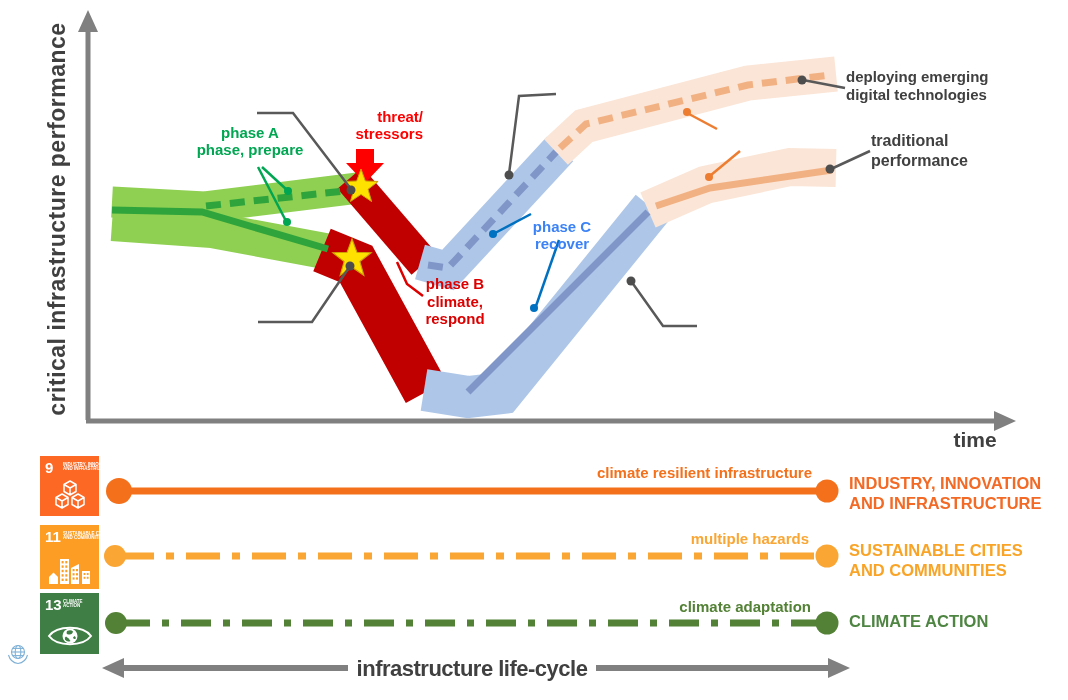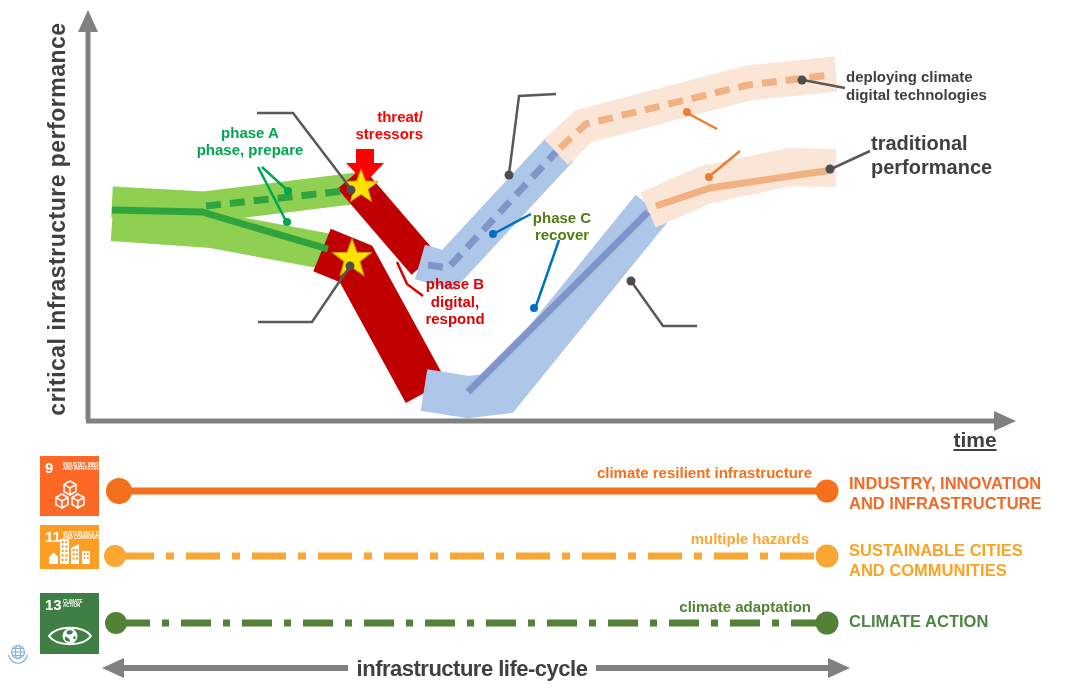--- a/index.html
+++ b/index.html
@@ -5,43 +5,43 @@
   html,body{margin:0;padding:0;background:#ffffff;}
   .stage{position:relative;width:1068px;height:700px;background:#ffffff;overflow:hidden;
          font-family:"Liberation Sans","DejaVu Sans",sans-serif;font-weight:bold;}
   .abs{position:absolute;}
   svg{display:block;}
   .lbl{position:absolute;text-align:center;line-height:1.13;white-space:nowrap;}
   .lbl-left{position:absolute;text-align:left;line-height:1.22;white-space:nowrap;}
   .lbl-right{position:absolute;text-align:right;line-height:1.1;white-space:nowrap;}
   .yaxis-label{left:-153px;top:206px;width:420px;text-align:center;font-size:23px;color:#404040;
                transform:rotate(-90deg);letter-spacing:0.5px;}
-  .time-label{left:930px;top:428px;width:90px;font-size:21px;color:#404040;text-decoration:underline;}
+  .time-label{left:930px;top:428px;width:90px;font-size:21px;color:#404040;}
   .threat{left:303px;top:109px;width:120px;font-size:15px;color:#FF0000;text-align:right;}
   .phase-a{left:180px;top:125px;width:140px;font-size:15px;color:#00A651;}
   .phase-b{left:395px;top:275px;width:120px;font-size:15px;color:#DD0000;line-height:1.18;}
-  .phase-c{left:502px;top:210px;width:120px;font-size:15px;color:#4d7c0f;}
+  .phase-c{left:502px;top:219px;width:120px;font-size:15px;color:#3b82f6;}
   .phase-d{left:688px;top:112px;width:120px;font-size:15px;color:#ED7D31;}
   .digital{left:846px;top:68px;font-size:15px;color:#404040;}
-  .traditional{left:871px;top:131px;font-size:20px;color:#404040;}
+  .traditional{left:871px;top:131px;font-size:16px;color:#404040;}
   .linelabel{width:300px;font-size:15px;}
   .ll-9{left:512px;top:465px;color:#F4701B;}
   .ll-11{left:509px;top:531px;color:#FAA634;}
   .ll-13{left:511px;top:599px;color:#538135;}
   .caption{left:849px;font-size:16.5px;line-height:1.2;}
   .cap-9{top:474px;color:#F26A25;}
   .cap-11{top:541px;color:#F9A426;}
   .cap-13{top:612px;color:#4E8542;}
   .lifecycle-box{left:348px;top:648px;width:248px;height:42px;background:#ffffff;
                  display:flex;align-items:center;justify-content:center;font-size:22px;color:#404040;
                  letter-spacing:-0.5px;}
   
   .tile{position:absolute;left:40px;width:59px;color:#fff;}
   .tile-9{top:456px;height:60px;background:#FD6925;}
-  .tile-11{top:525px;height:44px;background:#FD9D24;}
+  .tile-11{top:525px;height:64px;background:#FD9D24;}
   .tile-13{top:593px;height:61px;background:#3F7E44;}
   .tile-num{position:absolute;left:5px;top:3px;font-size:15px;}
   .tile-title{position:absolute;left:23px;top:6px;font-size:9.5px;line-height:1.05;
               transform:scale(0.47);transform-origin:left top;width:210%;}
   .tile-icon{position:absolute;left:50%;transform:translateX(-50%);bottom:4px;}
   
   .sdg-panel{position:absolute;left:2px;top:452px;width:36px;height:222px;background:#ffffff;}
   .un-emblem{left:6px;top:641px;}
 </style>
 </head>
@@ -155,32 +155,32 @@
     <div>stressors</div>
   </div>
 
   <div class="lbl phase-a">
     <div>phase A</div>
     <div>phase, prepare</div>
   </div>
 
   <div class="lbl phase-b">
     <div>phase B</div>
-    <div>digital,</div>
+    <div>climate,</div>
     <div>respond</div>
   </div>
 
   <div class="lbl phase-c">
     <div>phase C</div>
     <div>recover</div>
   </div>
 
 
   <div class="lbl-left digital">
-    <div>deploying climate</div>
+    <div>deploying emerging</div>
     <div>digital technologies</div>
   </div>
 
   <div class="lbl-left traditional">
     <div>traditional</div>
     <div>performance</div>
   </div>
 
   <div class="lbl-right linelabel ll-9">climate resilient infrastructure</div>
   <div class="lbl-right linelabel ll-11">multiple hazards</div>

